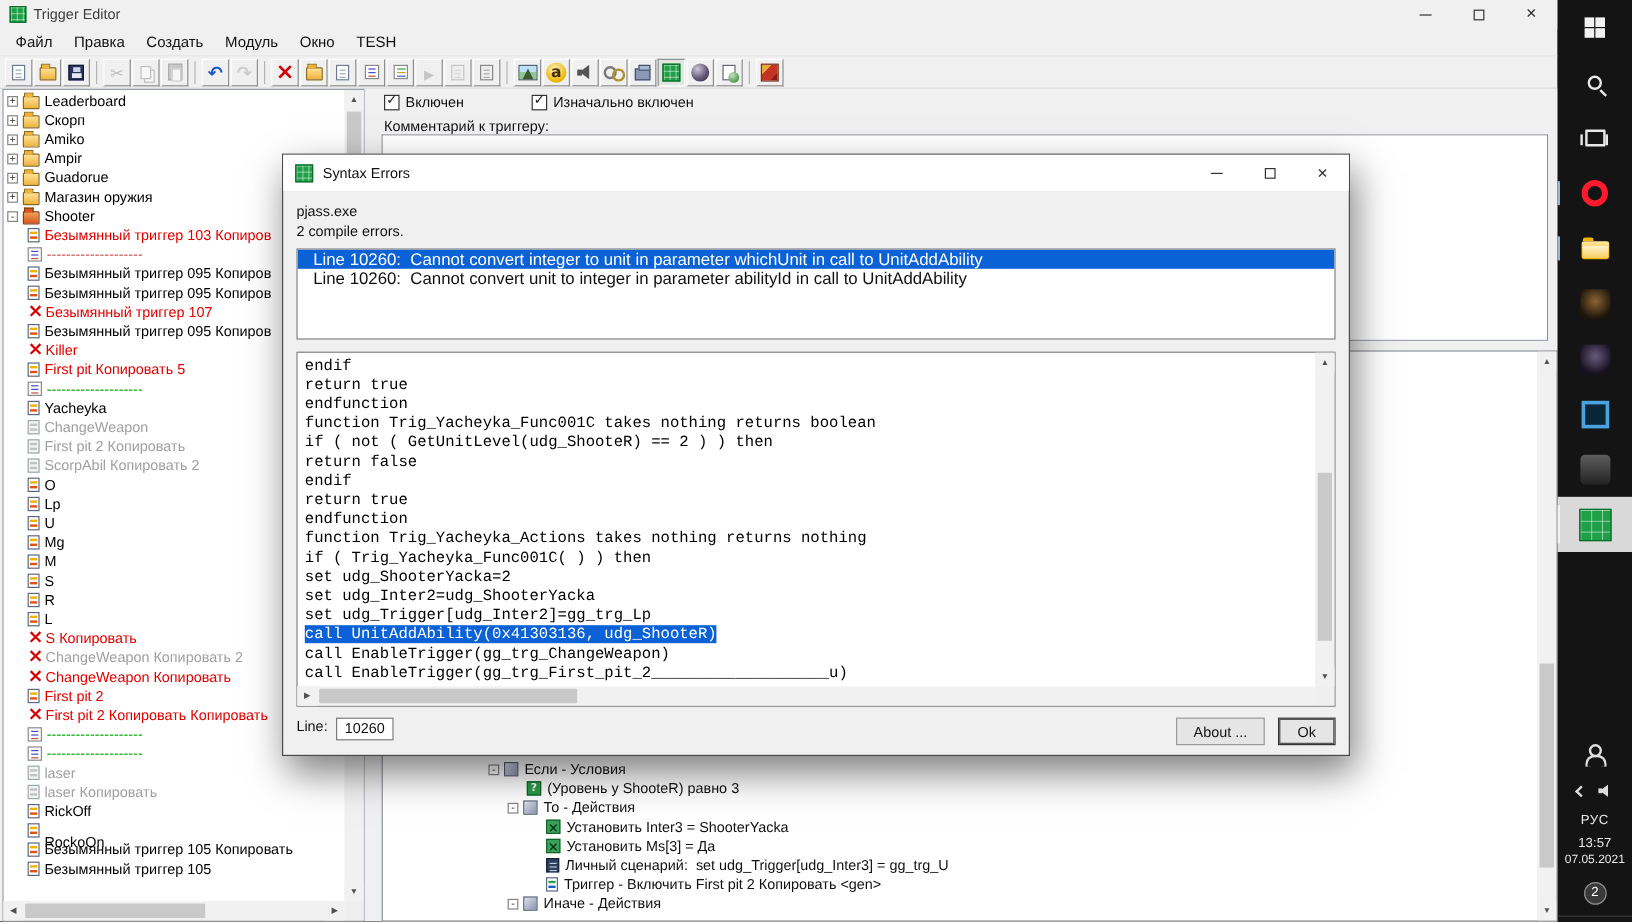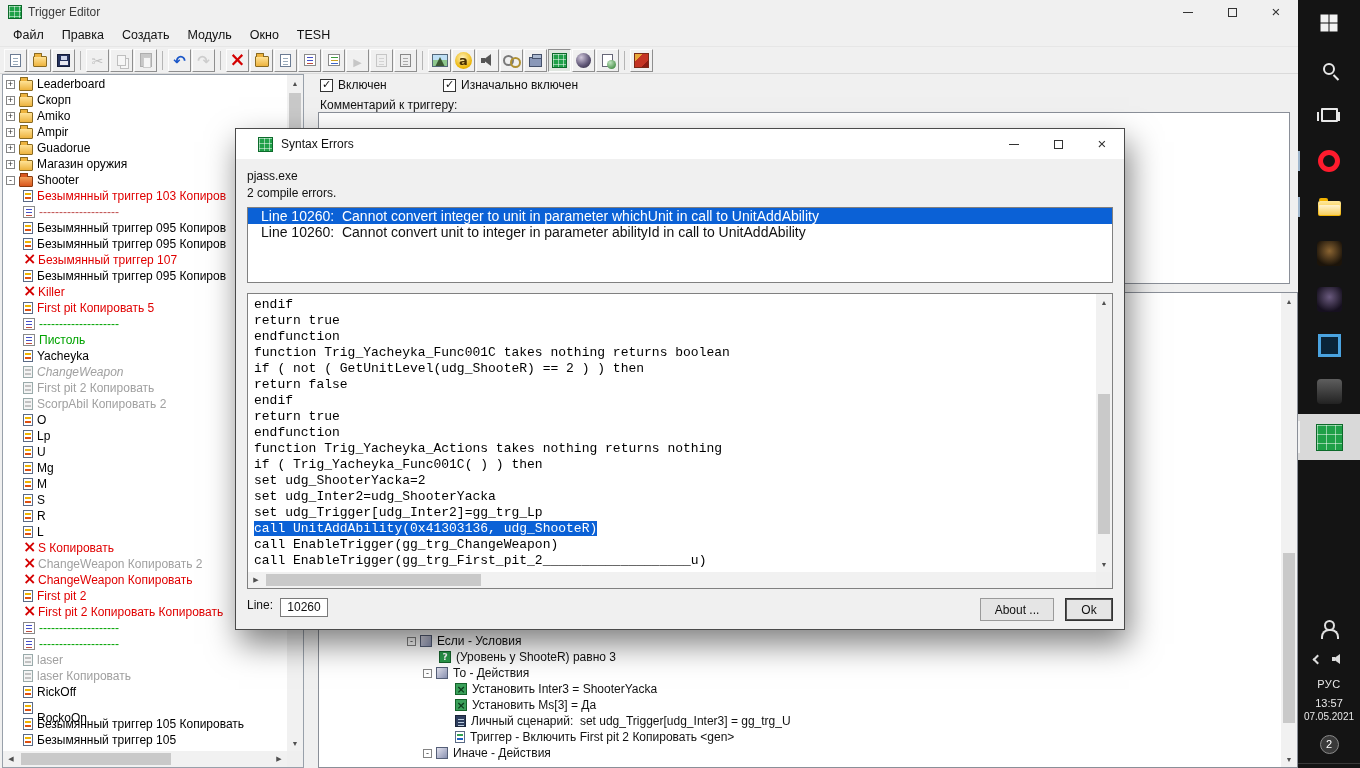--- a/index.html
+++ b/index.html
@@ -129,21 +129,21 @@
 .actions-list{position:absolute;left:0;top:340px;right:16px;bottom:0;overflow:hidden}
 .arow{display:flex;align-items:center;height:16px;white-space:nowrap}
 .arow.l0{padding-left:88px}.arow.l1{padding-left:104px}.arow.l2{padding-left:120px}.arow.l3{padding-left:136px}
 .arow .ic{margin-right:5px}
 .alabel{font-size:12px;color:#111;white-space:pre}
 .ap-vscroll{position:absolute;top:0;right:0;bottom:0;width:16px;background:#f1f1f1}
 
 
 .dialog{position:absolute;left:235px;top:128px;width:890px;height:502px;background:#f0f0f0;border:1px solid #4a4a4a;
   box-shadow:4px 14px 30px rgba(0,0,0,.5);z-index:40}
-.dtitle{height:30px;background:#fff;display:flex;align-items:center;padding-left:22px;font-size:12px;color:#111}
+.dtitle{height:30px;background:#fff;display:flex;align-items:center;padding-left:10px;font-size:12px;color:#111}
 .dtitle .ic{margin-right:8px}
 .dctl{margin-left:auto;display:flex;height:100%}
 .dbody{position:absolute;left:0;right:0;top:30px;bottom:0;padding:8px 11px;font-size:12px;color:#111}
 .dsub{margin:2px 0 3px}
 .dcount{margin:0 0 7px}
 .errlist{height:76px;background:#fff;border:1px solid #808080;overflow:hidden}
 .errrow{height:16px;line-height:16px;padding:0 13px;font-size:14px;white-space:pre;overflow:hidden}
 .errrow.sel{background:#0b61d6;color:#fff}
 .codewrap{position:relative;margin-top:10px;height:296px;background:#fff;border:1px solid #808080}
 .codelines{position:absolute;left:0;top:0;right:16px;bottom:16px;overflow:hidden;padding:3px 0 0 6px;
@@ -453,36 +453,31 @@
               <span class="ic ic-trigger"></span>
               <span class="tlabel" style="color: rgb(224, 0, 0);">First pit Копировать 5</span>
             </div>
 
             <div class="trow t1 noexp">
 
               <span class="ic ic-comment-lines"></span>
               <span class="tlabel" style="color: rgb(0, 163, 0);">--------------------</span>
             </div>
 
-            <div class="trow t1 noexp">
-
-              <span class="ic ic-comment-lines"></span>
-              <span class="tlabel" style="color: rgb(0, 163, 0);">Пистоль</span>
-            </div>
 
             <div class="trow t1 noexp">
 
               <span class="ic ic-trigger"></span>
               <span class="tlabel" style="color: rgb(0, 0, 0);">Yacheyka</span>
             </div>
 
             <div class="trow t1 noexp">
 
               <span class="ic ic-trigger-disabled"></span>
-              <span class="tlabel" style="color: rgb(160, 160, 160); font-style: italic;">ChangeWeapon</span>
+              <span class="tlabel" style="color: rgb(160, 160, 160);">ChangeWeapon</span>
             </div>
 
             <div class="trow t1 noexp">
 
               <span class="ic ic-trigger-disabled"></span>
               <span class="tlabel" style="color: rgb(160, 160, 160);">First pit 2 Копировать</span>
             </div>
 
             <div class="trow t1 noexp">
 

